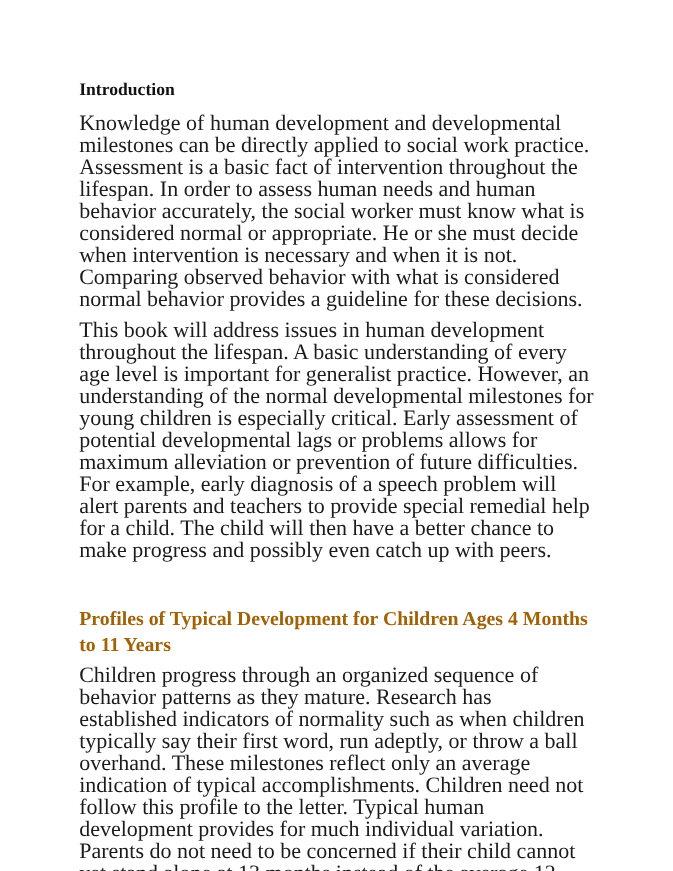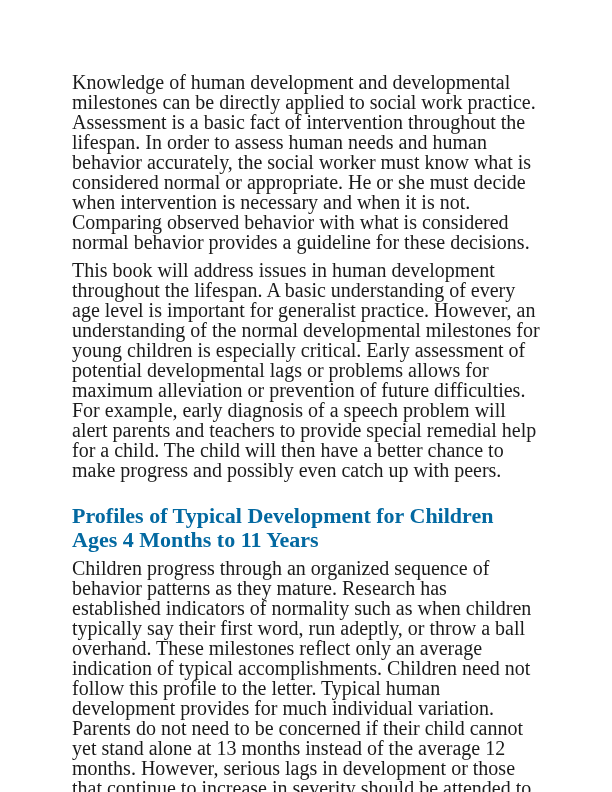--- a/index.html
+++ b/index.html
@@ -23,40 +23,41 @@
     width: 468px;
   }
   .heading-small {
     font-size: 16px;
     line-height: 20px;
     font-weight: bold;
     margin: 0 0 10px 0;
     color: #111111;
   }
   .heading-large {
-    font-size: 22px;
+    font-size: 18px;
     line-height: 24px;
     font-weight: bold;
-    margin: 24px 0 6px 0;
-    color: #0369a1;
+    margin: 40px 0 6px 0;
+    color: #a16207;
   }
   .para {
     font-size: 20px;
     line-height: 20px;
     margin: 0 0 8px 0;
     text-align: left;
     color: #1b1b1b;
   }
 </style>
 </head>
 <body>
 
 <div class="page">
   <div class="content">
 
+    <h2 class="heading-small">Introduction</h2>
 
     <p class="para">Knowledge of human development and developmental milestones can be directly applied to social work practice. Assessment is a basic fact of intervention throughout the lifespan. In order to assess human needs and human behavior accurately, the social worker must know what is considered normal or appropriate. He or she must decide when intervention is necessary and when it is not. Comparing observed behavior with what is considered normal behavior provides a guideline for these decisions.</p>
 
     <p class="para">This book will address issues in human development throughout the lifespan. A basic understanding of every age level is important for generalist practice. However, an understanding of the normal developmental milestones for young children is especially critical. Early assessment of potential developmental lags or problems allows for maximum alleviation or prevention of future difficulties. For example, early diagnosis of a speech problem will alert parents and teachers to provide special remedial help for a child. The child will then have a better chance to make progress and possibly even catch up with peers.</p>
 
     <h1 class="heading-large">Profiles of Typical Development for Children Ages 4 Months to 11 Years</h1>
 
     <p class="para">Children progress through an organized sequence of behavior patterns as they mature. Research has established indicators of normality such as when children typically say their first word, run adeptly, or throw a ball overhand. These milestones reflect only an average indication of typical accomplishments. Children need not follow this profile to the letter. Typical human development provides for much individual variation. Parents do not need to be concerned if their child cannot yet stand alone at 13 months instead of the average 12 months. However, serious lags in development or those that continue to increase in severity should be attended to. This list can act as a screening guide to determine whether a child might need more extensive evaluation.</p>
 
     <p class="para">Each age profile is divided into five assessment categories. They include motor or physical behavior, play activities, adaptive behavior that involves taking care of self, social responses, and language development. All five topics are addressed together at each developmental age level in order to provide a more complete assessment profile.</p>

